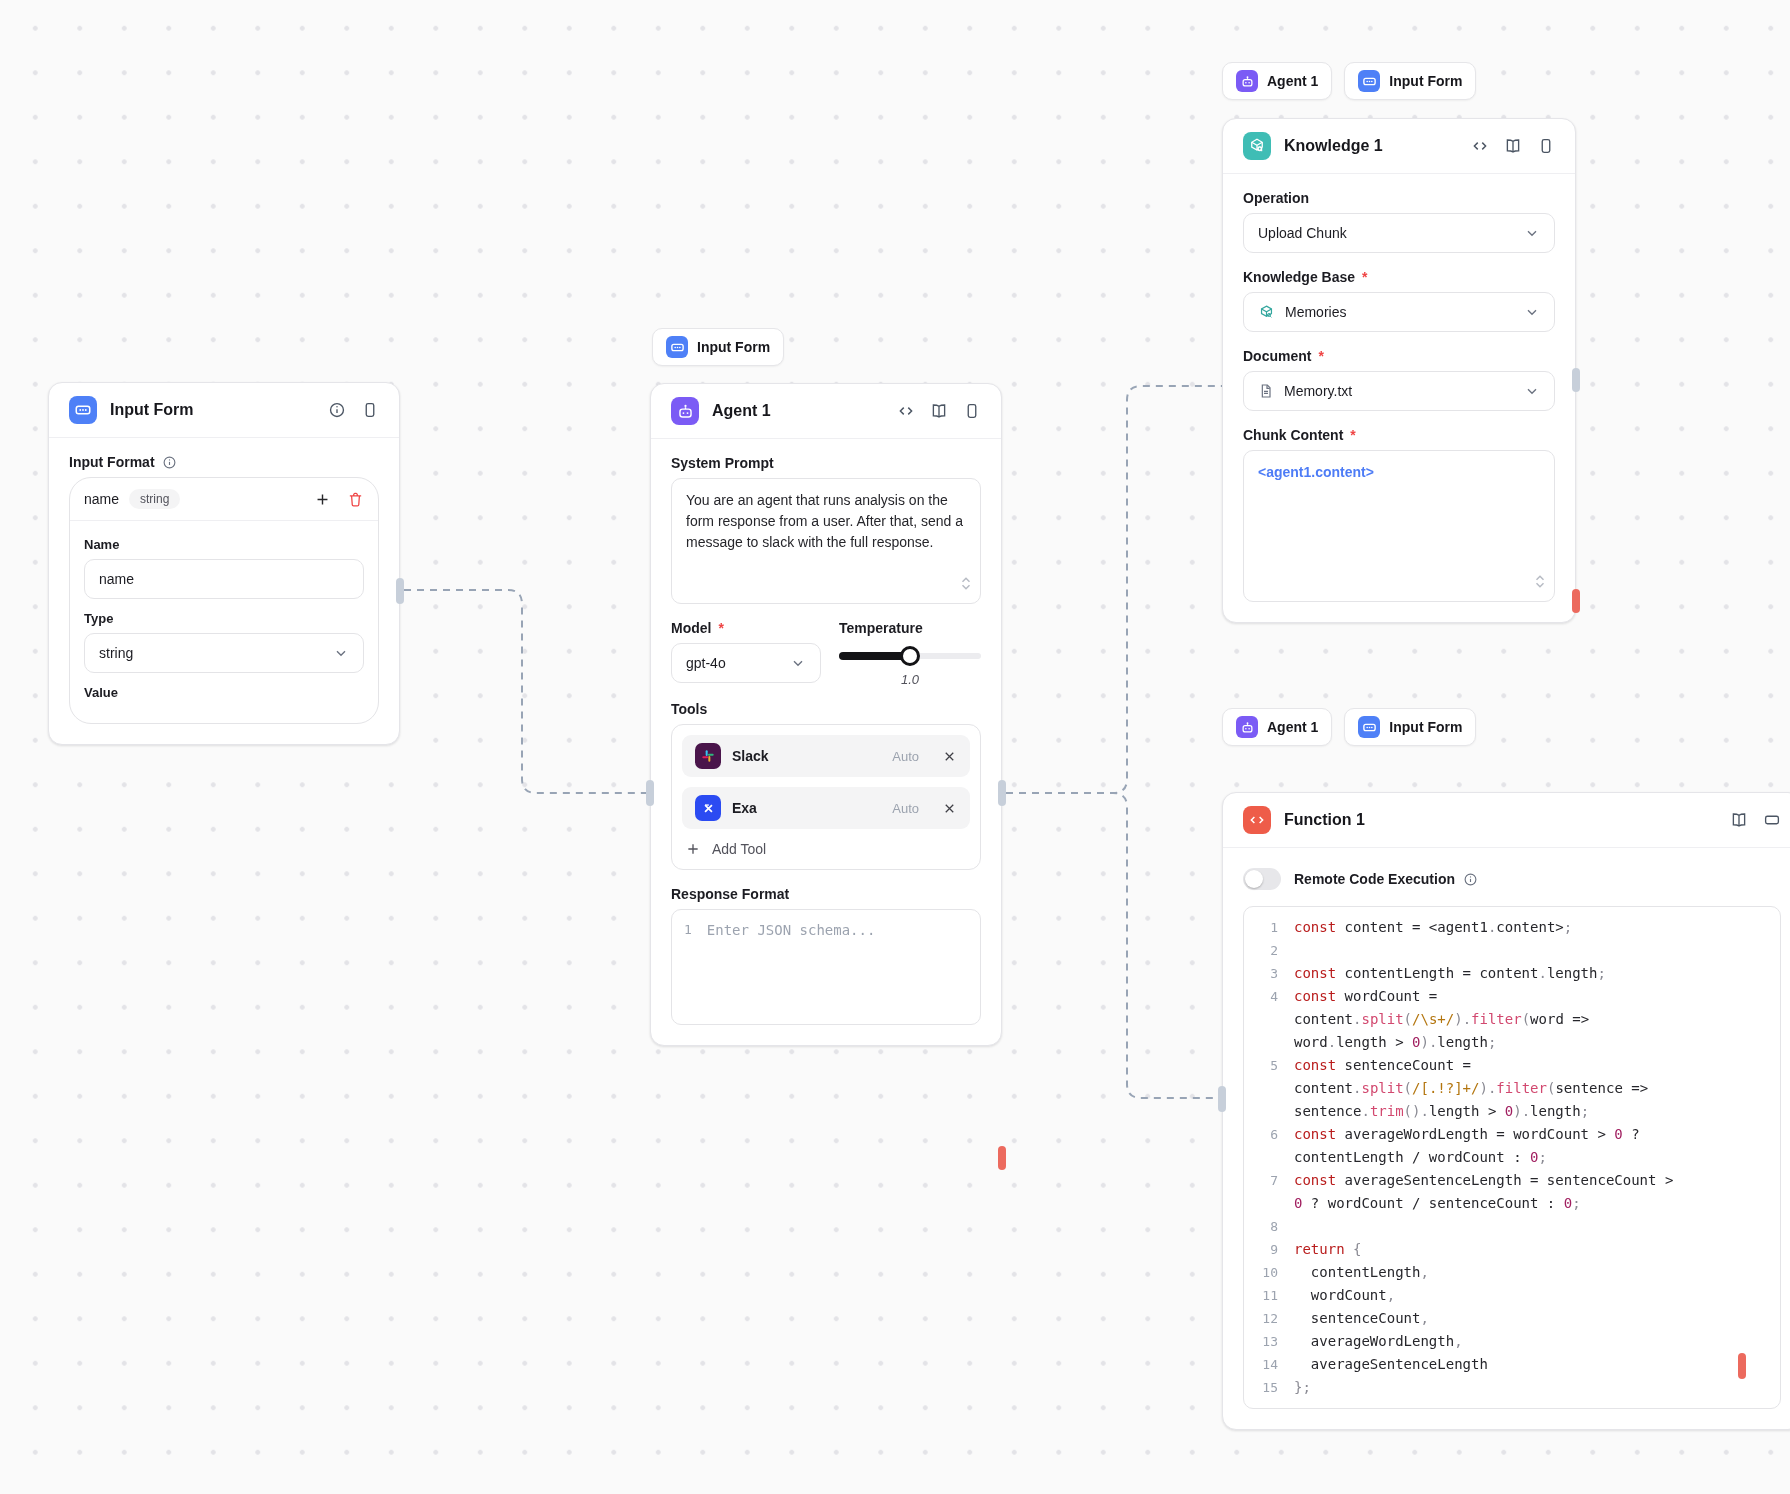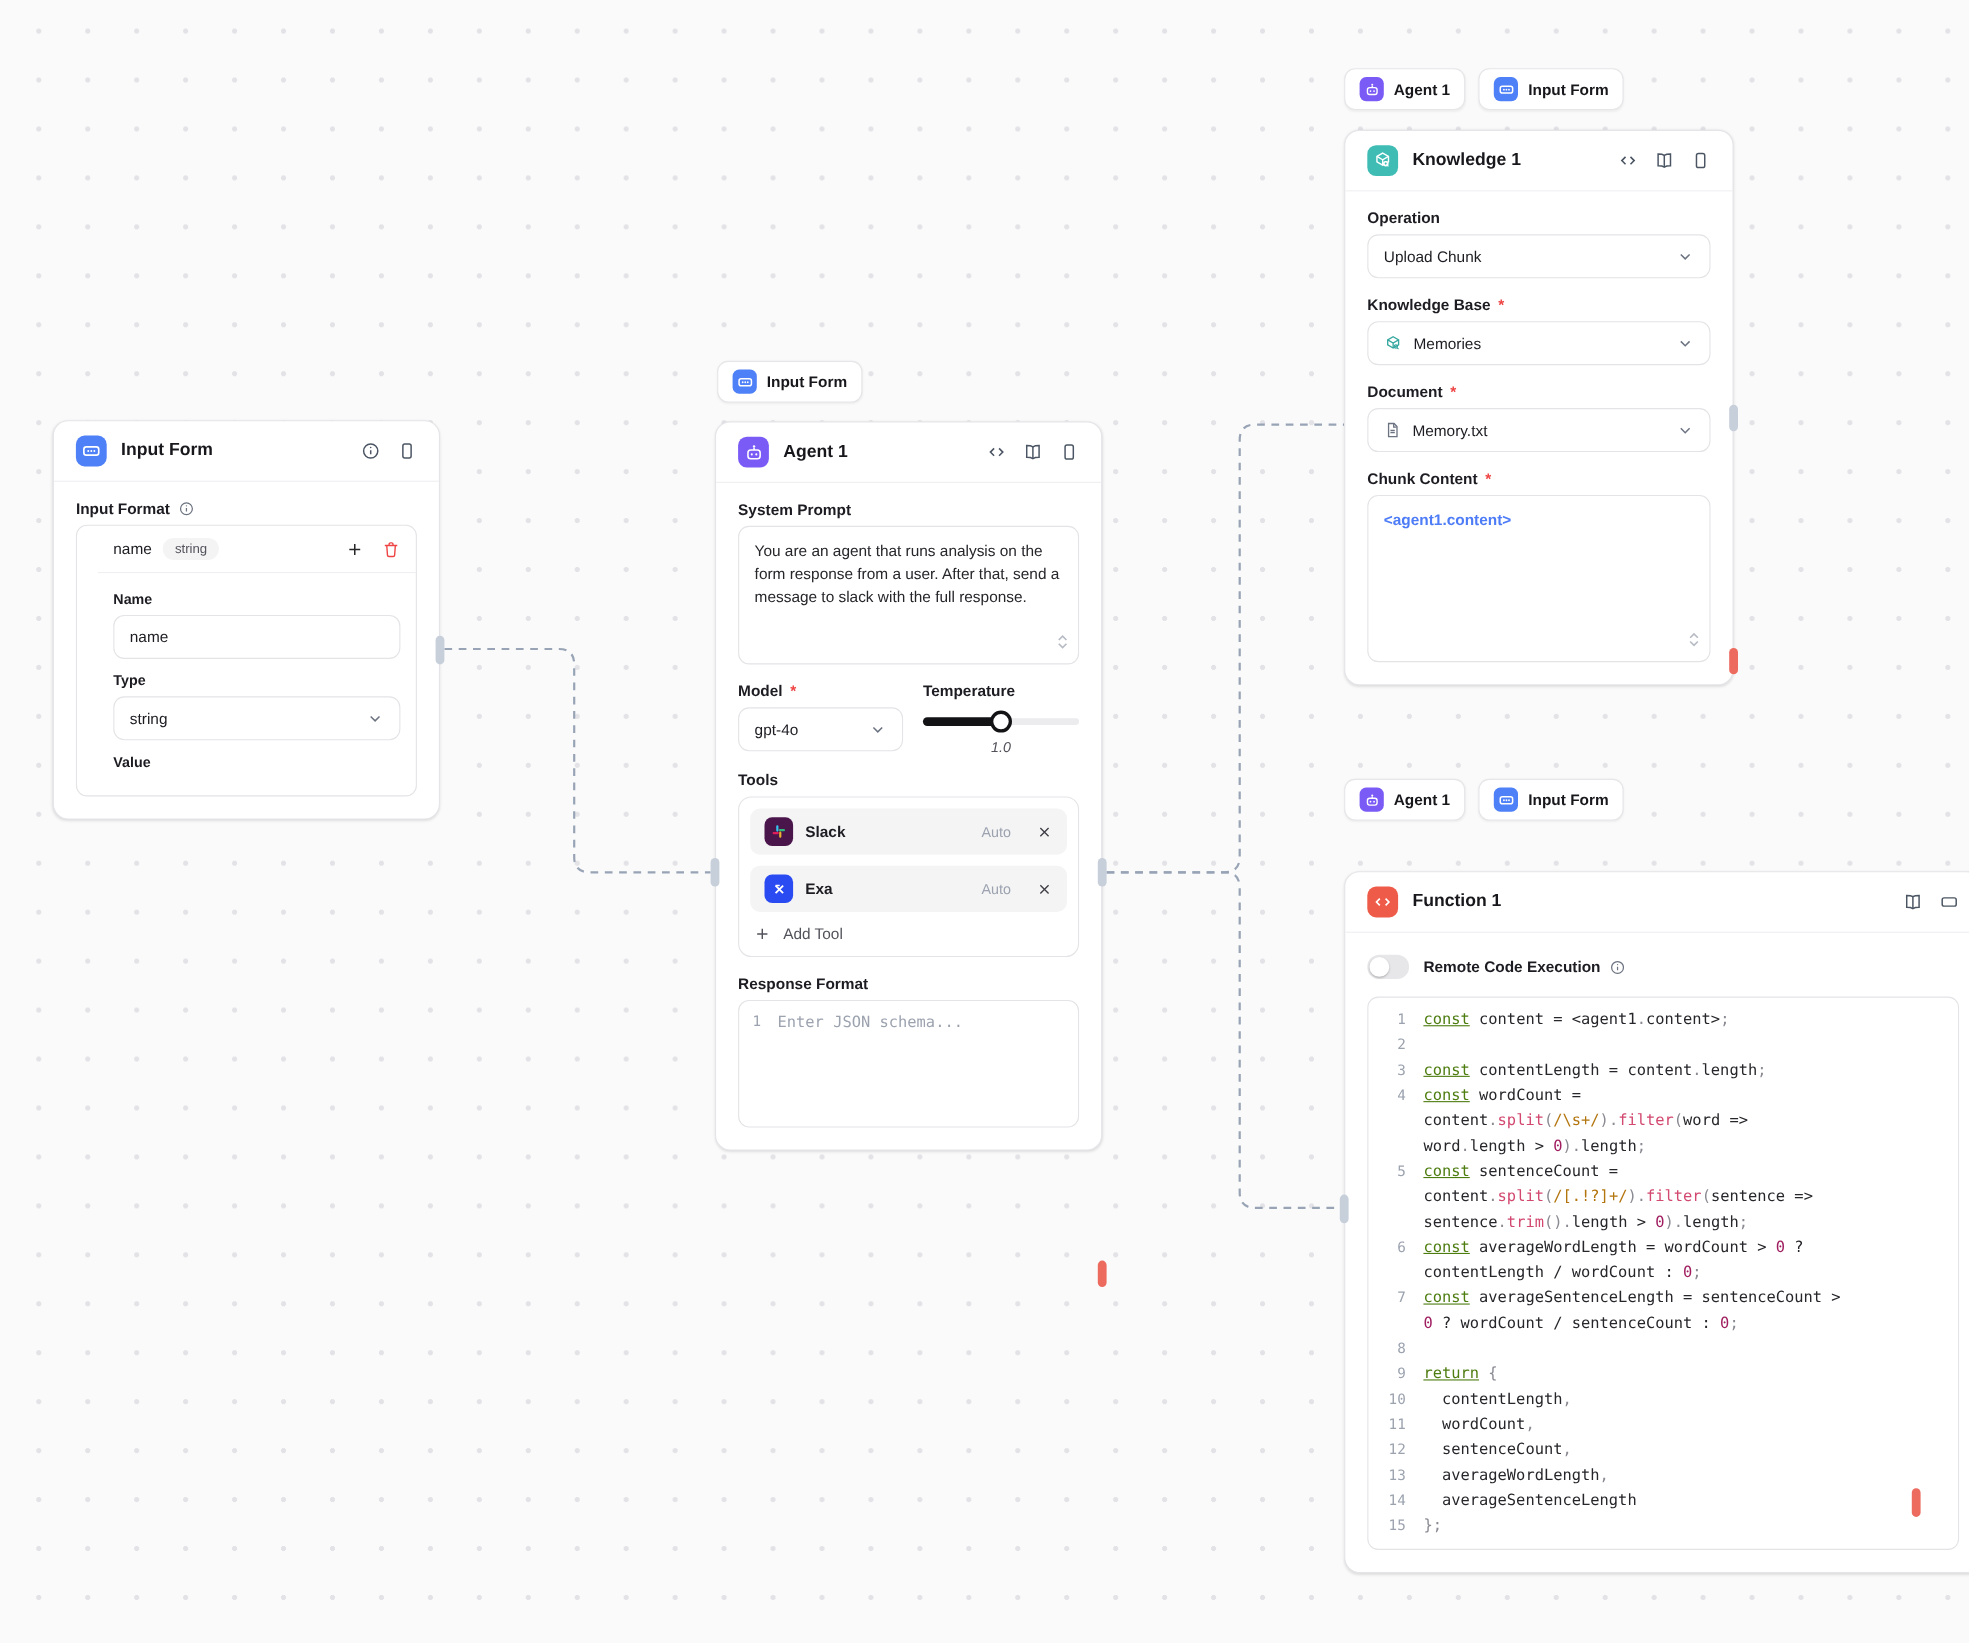--- a/index.html
+++ b/index.html
@@ -29,21 +29,21 @@
                display: flex; align-items: center; padding: 0 14px; font-size: 14px; color: #1C1C22; }
   .sel { justify-content: space-between; }
   .sel-left { display: flex; align-items: center; gap: 10px; }
   .ph { color: #9CA3AF; }
   .ta { border: 1px solid #E4E4E7; border-radius: 10px; padding: 11px 14px; font-size: 14px;
         line-height: 1.5; color: #26262B; position: relative; }
   .resize { position: absolute; right: 9px; bottom: 7px; color: #B7BBC4; }
   .token { color: #4D7CF6; font-weight: bold; }
 
   
-  .fmt { border: 1px solid #E4E4E7; border-radius: 10px; margin-top: 2px; padding-left: 19px; }
+  .fmt { border: 1px solid #E4E4E7; border-radius: 22px; margin-top: 2px; }
   .fmt-head { display: flex; align-items: center; gap: 10px; padding: 11px 14px; border-bottom: 1px solid #EFEFF2; }
   .fmt-name { font-size: 14px; color: #1C1C22; }
   .badge { background: #F4F4F5; border-radius: 999px; padding: 3px 11px; font-size: 12px; color: #52525B; }
   .fmt-actions { margin-left: auto; display: flex; gap: 16px; align-items: center; }
   .fmt-body { padding: 4px 14px 16px; }
   .small-label { font-size: 13px; font-weight: 700; color: #1C1C22; margin: 12px 0 7px; }
 
   
   .mrow { display: flex; gap: 18px; margin-bottom: 14px; }
   .mcol { width: 150px; flex: none; }
@@ -69,21 +69,21 @@
   .mini-ed { border: 1px solid #E4E4E7; border-radius: 10px; height: 116px; padding: 12px 12px;
              display: flex; gap: 15px; font-family: "DejaVu Sans Mono", monospace; font-size: 14px; }
   .mini-gutter { color: #9CA3AF; font-size: 13px; }
 
   
   .ced { border: 1px solid #E4E4E7; border-radius: 10px; padding: 9px 12px;
          font-family: "DejaVu Sans Mono", monospace; font-size: 14px; }
   .code-row { display: flex; }
   .code-gutter { width: 22px; flex: none; text-align: right; color: #9CA3AF; font-size: 13px; line-height: 23px; margin-right: 16px; }
   .code-cell { width: 46.5ch; line-height: 23px; min-height: 23px; white-space: pre-wrap; color: #26262B; }
-  .tk-kw { color: #4d7c0f; text-decoration: underline; } .tk-fn { color: #D2486F; } .tk-re { color: #B3750E; }
+  .tk-kw { color: #b91c1c; } .tk-fn { color: #D2486F; } .tk-re { color: #B3750E; }
   .tk-num { color: #A01E5F; } .tk-pu { color: #8A8A93; }
 
   
   .trow { display: flex; align-items: center; gap: 13px; margin: 4px 0 16px; }
   .tog { width: 38px; height: 22px; border-radius: 999px; background: #E7E7EA; position: relative; cursor: pointer; flex: none; }
   .tog::after { content: ""; position: absolute; top: 2px; left: 2px; width: 18px; height: 18px; border-radius: 50%;
                 background: #fff; box-shadow: 0 1px 2px rgba(0,0,0,.25); }
   .tlabel { font-size: 14px; font-weight: 700; color: #1C1C22; display: flex; align-items: center; gap: 8px; }
 
   

